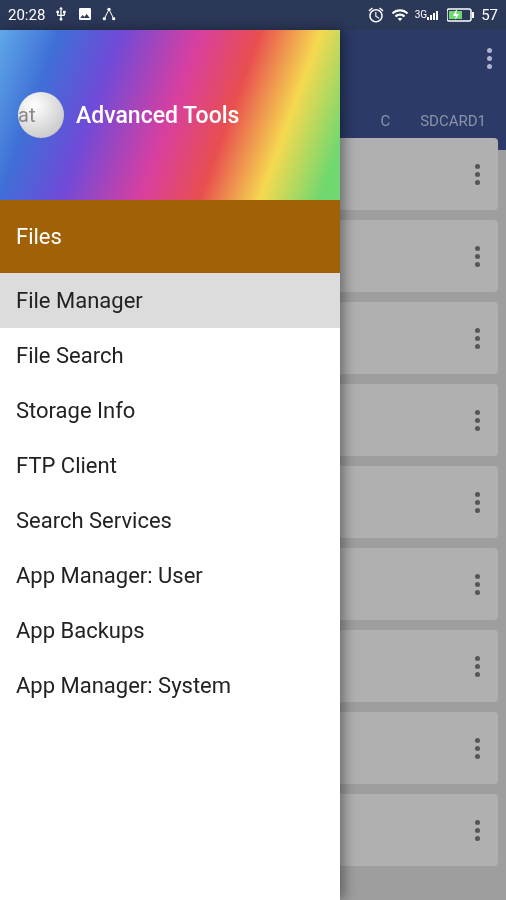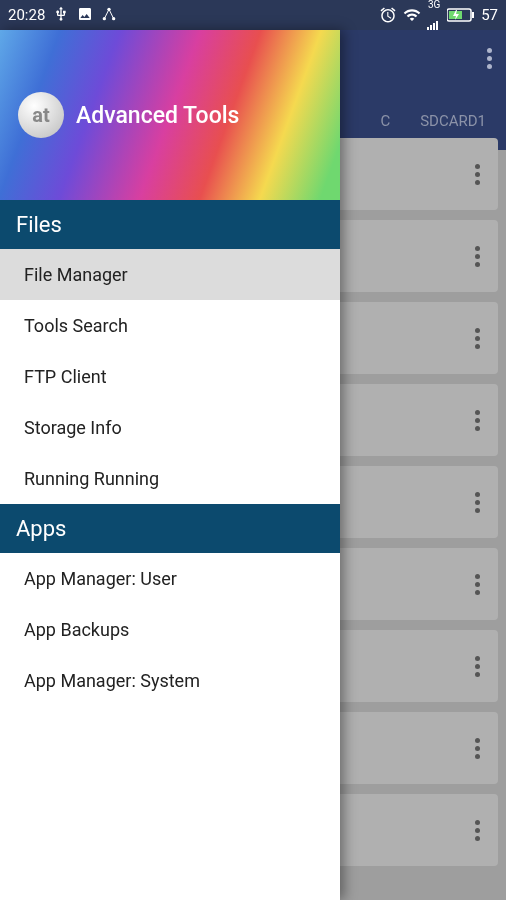--- a/index.html
+++ b/index.html
@@ -16,21 +16,21 @@
   background: #2b3858;
   color: #fff;
   display: flex;
   align-items: center;
   justify-content: space-between;
   padding: 0 8px;
   font-size: 15px;
 }
 .status-left { display: flex; align-items: flex-start; gap: 8px; }
 .status-right { display: flex; align-items: center; gap: 6px; }
-.status-icon { display: inline-flex; align-items: center; flex-direction: column; }
+.status-icon { display: inline-flex; align-items: center; }
 .background-content {
   position: absolute;
   top: 30px; left: 0; right: 0; bottom: 0;
   background: #9e9e9e;
 }
 .bg-header {
   height: 120px;
   background: #2b3a67;
   display: flex;
   justify-content: flex-end;
@@ -89,41 +89,40 @@
   align-items: center;
   padding-left: 18px;
 }
 .app-logo {
   width: 46px;
   height: 46px;
   border-radius: 50%;
   background: radial-gradient(circle at 35% 30%, #fff, #bbb);
   display: flex;
   align-items: center;
-  justify-content: center;
   color: #888;
   font-size: 20px;
-  font-weight: 700;
+  font-weight: 400;
   margin-right: 12px;
 }
 .app-title {
   color: #fff;
   font-size: 23px;
   font-weight: 500;
 }
 .section-header {
-  background: #0c4a6e;
+  background: #a16207;
   color: #fff;
   font-size: 22px;
-  padding: 12px 16px;
+  padding: 24px 16px;
 }
 .menu-item {
   color: #222;
-  font-size: 18px;
-  padding: 15px 24px;
+  font-size: 22px;
+  padding: 15px 16px;
   background: #fff;
 }
 .menu-item.selected {
   background: #dcdcdc;
 }
 </style>
 </head>
 <body>
 
 <div class="status-bar">
@@ -263,22 +262,21 @@
 <div class="drawer">
   <div class="drawer-header">
     <div class="app-logo">
       <span>at</span>
     </div>
     <div class="app-title">Advanced Tools</div>
   </div>
   <div id="drawer-sections">
       <div class="section-header">Files</div>
       <div class="menu-item selected">File Manager</div>
-      <div class="menu-item">Tools Search</div>
+      <div class="menu-item">File Search</div>
+      <div class="menu-item">Storage Info</div>
       <div class="menu-item">FTP Client</div>
-      <div class="menu-item">Storage Info</div>
-      <div class="menu-item">Running Running</div>
-      <div class="section-header">Apps</div>
+      <div class="menu-item">Search Services</div>
       <div class="menu-item">App Manager: User</div>
       <div class="menu-item">App Backups</div>
       <div class="menu-item">App Manager: System</div>
     </div>
 </div>
 
 </body></html>

